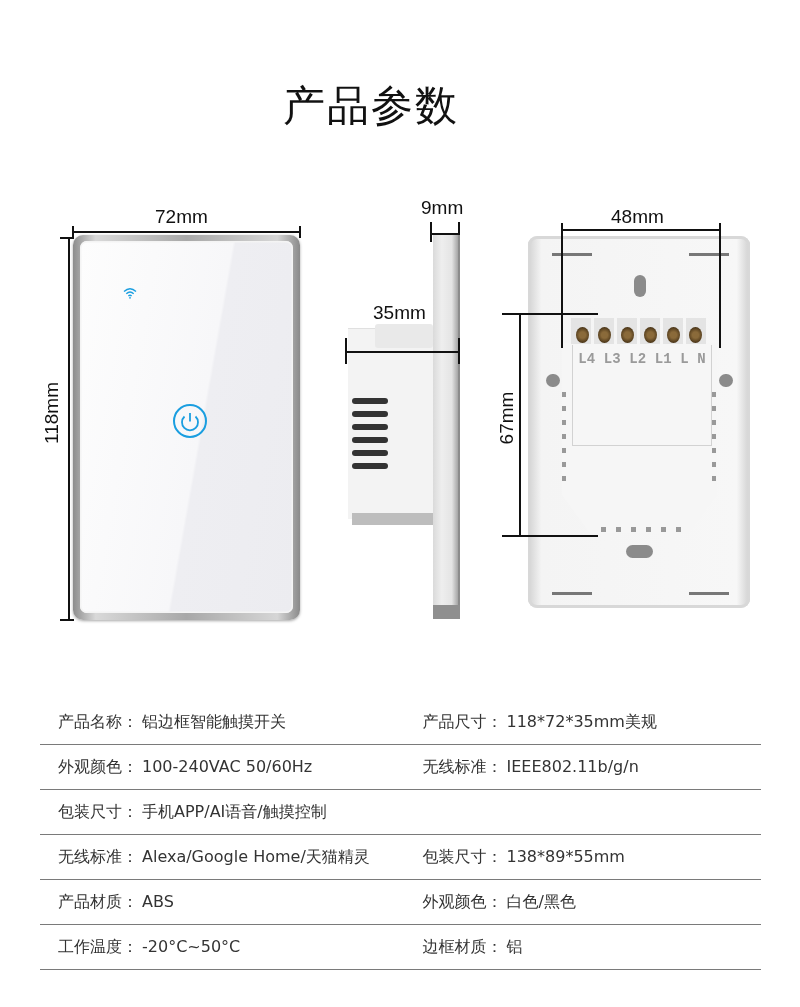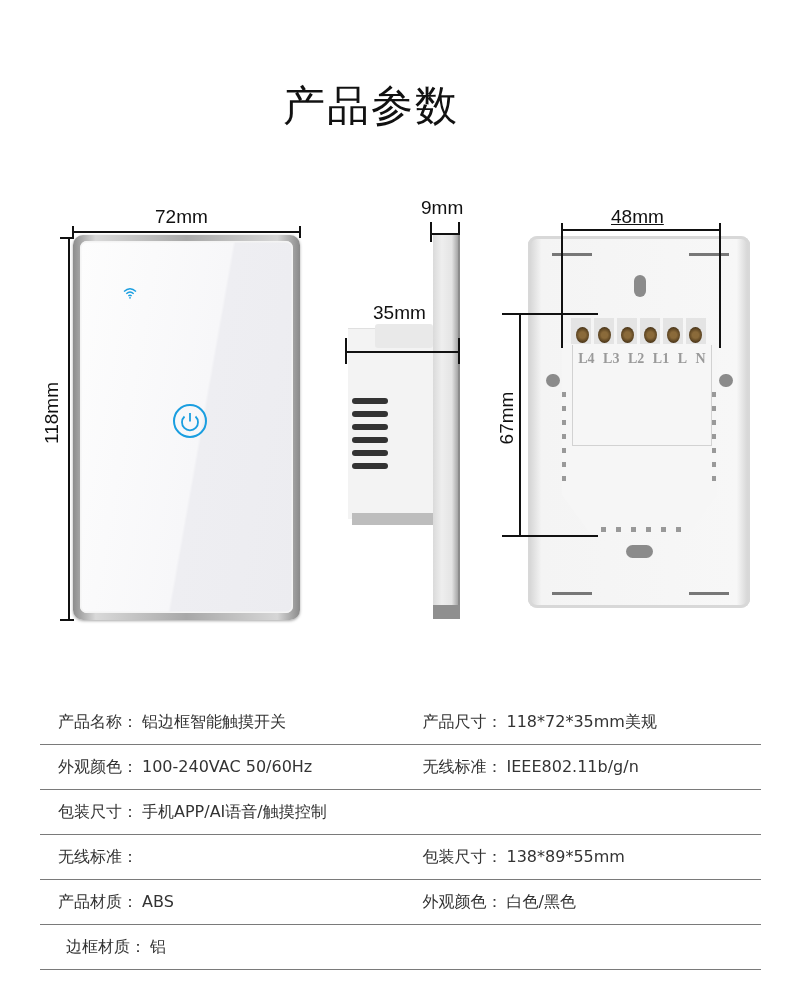--- a/index.html
+++ b/index.html
@@ -35,21 +35,21 @@
 
   
   .back-plate { left:528px; top:236px; width:222px; height:372px; border-radius:9px;
     background:linear-gradient(90deg,#d2d2d2,#f4f4f4 6%,#f7f7f7 94%,#cfcfcf); box-shadow:inset 0 0 0 3px #d8d8d8; }
   .back-body { left:562px; top:343px; width:155px; height:190px; background:#f6f6f6;
     clip-path:polygon(0 0,100% 0,100% 80%,82% 100%,18% 100%,0 80%); }
   .back-label-box { left:572px; top:345px; width:138px; height:100px; border:1px solid #d2d2d2; border-top:none; }
   .term { top:318px; width:20px; height:26px; background:#e4e4e4; }
   .screw { top:327px; width:13px; height:16px; border-radius:50%; background:radial-gradient(circle,#8a6a3a 30%,#4a3518 75%); }
   .terminal-labels { left:574px; top:351px; width:136px; display:flex; justify-content:space-around;
-    font-family:Liberation Serif, serif; font-weight:bold; font-size:14px; color:#9a9a9a; }
+    font-family:Liberation Mono, monospace; font-weight:bold; font-size:14px; color:#9a9a9a; }
   .slot { height:3px; background:#777; }
   .hole { background:#8b8b8b; border-radius:7px; }
 
   
   .spec-table { left:40px; top:700px; width:721px; }
   .spec-row { height:44px; border-bottom:1.5px solid #7a7a7a; display:flex; align-items:center; }
   .spec-cell { flex:1; display:flex; font-size:16px; color:#333; }
   .spec-cell.left { padding-left:18px; }
   .spec-cell.right { padding-left:26px; }
   .spec-key { white-space:nowrap; }
@@ -143,21 +143,21 @@
     <span>L2</span>
     <span>L1</span>
     <span>L</span>
     <span>N</span>
   </div>
 
   <div class="abs" style="left:562px;top:392px;width:4px;height:90px;background:repeating-linear-gradient(180deg,#999 0 5px,transparent 5px 14px);"></div>
   <div class="abs" style="left:712px;top:392px;width:4px;height:90px;background:repeating-linear-gradient(180deg,#999 0 5px,transparent 5px 14px);"></div>
   <div class="abs" style="left:601px;top:527px;width:80px;height:5px;background:repeating-linear-gradient(90deg,#999 0 5px,transparent 5px 15px);"></div>
 
-  <div class="abs dim-label" style="left:611px;top:206px;text-decoration:underline;">48mm</div>
+  <div class="abs dim-label" style="left:611px;top:206px;">48mm</div>
   <div class="abs hline" style="left:562px;top:229px;width:158px;"></div>
   <div class="abs vline" style="left:561px;top:223px;height:125px;"></div>
   <div class="abs vline" style="left:719px;top:223px;height:125px;"></div>
 
   <div class="abs vline" style="left:519px;top:313px;height:222px;"></div>
   <div class="abs hline" style="left:502px;top:313px;width:96px;"></div>
   <div class="abs hline" style="left:502px;top:535px;width:96px;"></div>
   <div class="abs dim-label" style="left:472px;top:407px;transform:rotate(-90deg);width:70px;text-align:center;">67mm</div>
 </div>
 
@@ -184,35 +184,40 @@
   </div>
   <div class="spec-row">
     <div class="spec-cell left">
         <span class="spec-key">包装尺寸：</span>
         <span class="spec-val">手机APP/AI语音/触摸控制</span>
       </div>
   </div>
   <div class="spec-row">
     <div class="spec-cell left">
         <span class="spec-key">无线标准：</span>
+        <span class="spec-val">Alexa/Google Home/天猫精灵</span>
       </div>
     <div class="spec-cell right">
         <span class="spec-key">包装尺寸：</span>
         <span class="spec-val">138*89*55mm</span>
       </div>
   </div>
   <div class="spec-row">
     <div class="spec-cell left">
         <span class="spec-key">产品材质：</span>
         <span class="spec-val">ABS</span>
       </div>
     <div class="spec-cell right">
         <span class="spec-key">外观颜色：</span>
         <span class="spec-val">白色/黑色</span>
       </div>
   </div>
   <div class="spec-row">
+    <div class="spec-cell left">
+        <span class="spec-key">工作温度：</span>
+        <span class="spec-val">-20°C~50°C</span>
+      </div>
     <div class="spec-cell right">
         <span class="spec-key">边框材质：</span>
         <span class="spec-val">铝</span>
       </div>
   </div>
 </div>
 
 </body></html>

